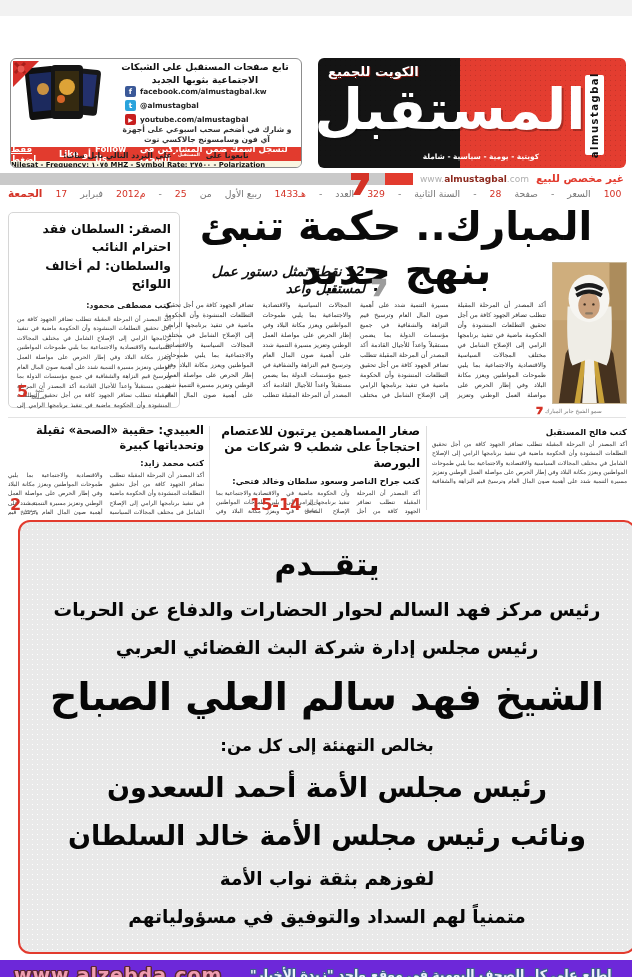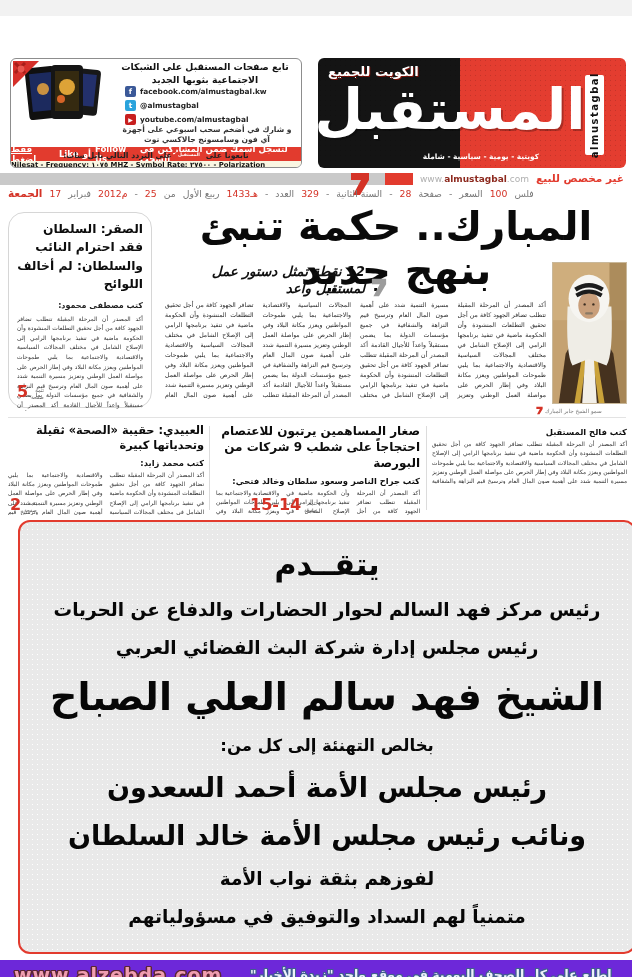--- a/index.html
+++ b/index.html
@@ -57,21 +57,21 @@
   .qmark{display:block;}
   .q-red path{fill:#d43226;} .q-gray path{fill:#9c9c9c;}
   #strip-quote{position:absolute;left:350px;top:156px;width:20px;height:24px;}
   .site{position:absolute;left:420px;top:158px;font-size:9px;direction:ltr;}
   .site .pre,.site .suf{color:#b0b0b0;} .site .mid{color:#8d2a1f;font-weight:bold;}
   .notforsale{position:absolute;right:8px;top:156px;font-size:10.5px;font-weight:900;
               color:#e23b2e;direction:rtl;}
 
   
   #dateline{position:absolute;left:8px;top:171px;width:420px;display:flex;direction:ltr;
-            flex-wrap:nowrap;gap:7px;align-items:baseline;font-size:9.3px;color:#777;
+            flex-wrap:nowrap;gap:13px;align-items:baseline;font-size:9.3px;color:#777;
             white-space:nowrap;}
   #dateline .tok.first{color:#d43226;font-weight:900;font-size:10.5px;}
   #dateline .tok.num{color:#d43226;}
 
   
   #headline{position:absolute;left:162px;top:188px;width:468px;font-size:40px;font-weight:900;
             color:#0a0a0a;text-align:center;direction:rtl;line-height:1.1;letter-spacing:-1px;}
   .subhead{position:absolute;display:flex;direction:ltr;justify-content:flex-end;gap:6px;
            align-items:flex-end;font-style:italic;}
   .subhead .sh-t{direction:rtl;text-align:right;font-size:13.5px;font-weight:900;color:#101010;
@@ -82,22 +82,22 @@
   #lead-body{position:absolute;left:165px;top:284px;width:381px;height:110px;column-count:4;
              column-gap:9px;direction:rtl;text-align:justify;font-size:6.2px;line-height:1.62;
              color:#2a2a2a;overflow:hidden;}
   #photo{position:absolute;left:552px;top:246px;width:75px;height:142px;border:1px solid #c9b89a;}
   #photo-caption{position:absolute;left:536px;top:390px;width:92px;display:flex;direction:ltr;
              gap:2px;align-items:center;}
   #photo-caption .cap-q{width:7px;height:9px;}
   #photo-caption .cap-t{direction:rtl;font-size:5.6px;color:#777;}
 
   
-  #side-article{position:absolute;left:8px;top:196px;width:144px;height:196px;
-                border:1px solid #d6d6d6;border-radius:16px;padding:7px 8px;background:#fff;}
+  #side-article{position:absolute;left:8px;top:196px;width:172px;height:196px;
+                border:1px solid #d6d6d6;border-radius:5px;padding:7px 8px;background:#fff;}
   .sa-title{direction:rtl;text-align:right;font-size:12.3px;font-weight:900;color:#0d0d0d;
             line-height:1.5;}
   .sa-byline{margin-top:7px;direction:rtl;text-align:right;font-size:8px;font-weight:bold;color:#222;}
   .sa-body{margin-top:5px;direction:rtl;text-align:justify;font-size:5.9px;line-height:1.62;
            color:#333;height:96px;overflow:hidden;}
   .cont{position:absolute;display:flex;align-items:flex-end;gap:3px;direction:ltr;}
   .cont .cont-num{font-size:16px;font-weight:900;color:#d43226;line-height:1;}
   .cont .cont-label{font-size:5px;color:#555;direction:rtl;text-align:right;line-height:1.3;}
   #side-article .cont{left:8px;bottom:7px;}
 

